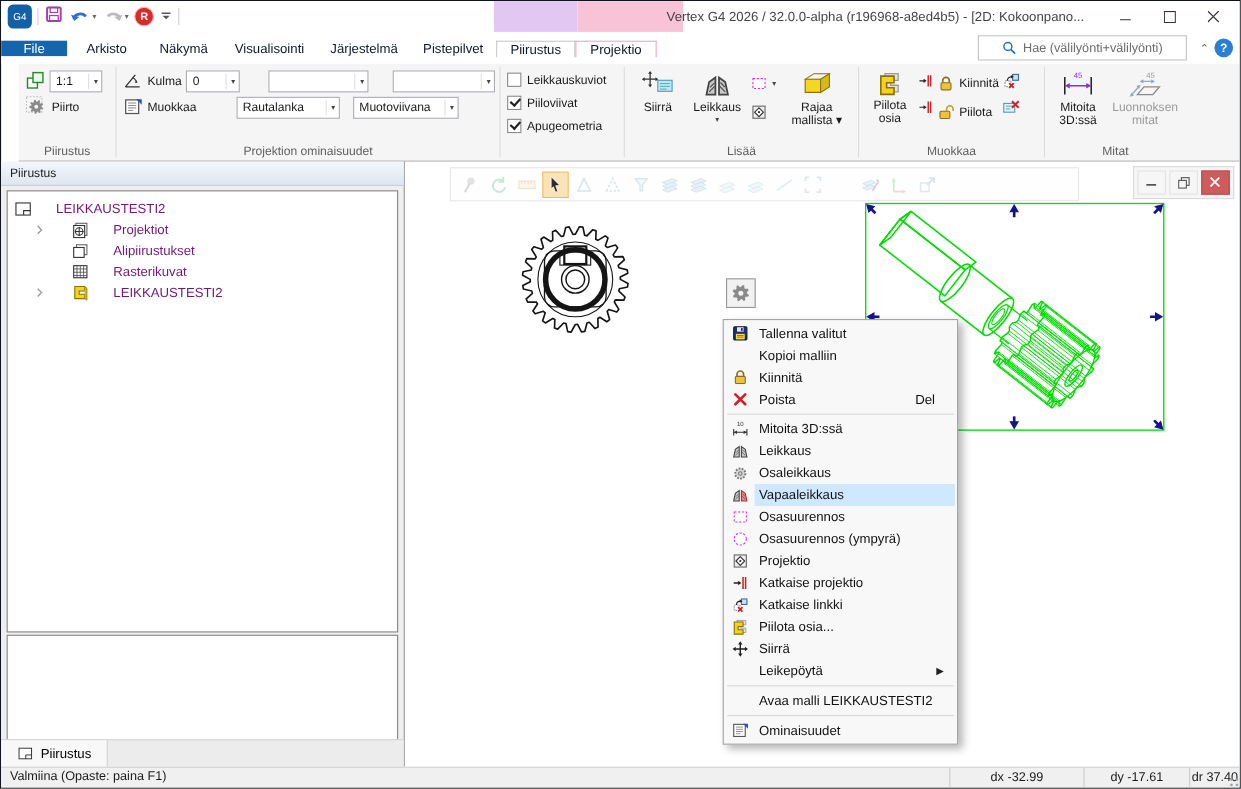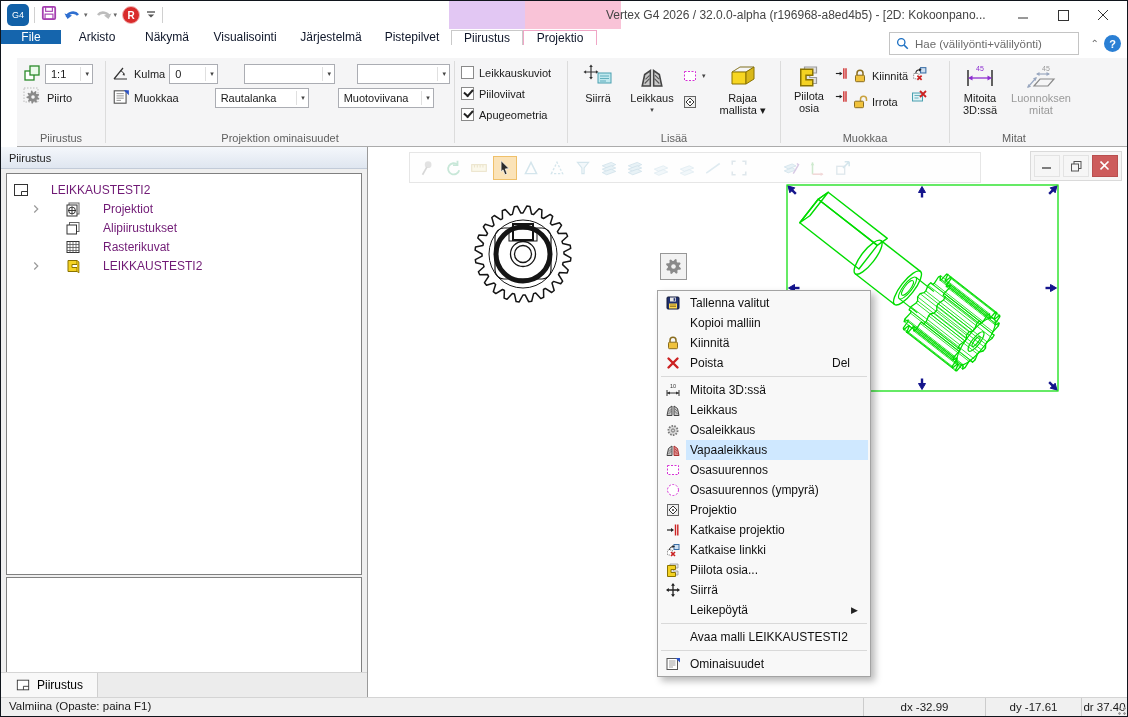--- a/index.html
+++ b/index.html
@@ -24,21 +24,21 @@
   .wbtns{position:absolute;right:4px;top:0;display:flex;height:28px;}
   .wbtn{width:40px;height:28px;display:flex;align-items:center;justify-content:center;color:#333;}
 
   
   .tabrow{position:absolute;top:29px;left:0;right:0;height:28px;background:#fff;display:flex;align-items:stretch;}
   .tab{display:flex;align-items:center;justify-content:center;font-size:12px;color:#0f172a;padding:0 2px;}
   .tab.file{background:var(--fileblue);color:#fff;width:60px;}
   .tab.boxed{background:#fff;border:1px solid #c9c9c9;border-bottom:none;}
   .tab.active{background:#fff;border:1px solid #f0a6c6;border-bottom:none;}
   .searchbox{position:absolute;right:48px;top:2px;width:190px;height:23px;border:1px solid #c4c4c4;
-    background:#fff;display:flex;align-items:center;gap:6px;padding:0 6px;}
+    background:#fff;display:flex;align-items:center;gap:6px;padding:0 6px;justify-content:center;}
   .searchbox .ph{font-size:11.5px;color:#6b6b6b;}
   .collapse-chev{position:absolute;right:28px;top:8px;font-size:10px;color:#666;}
   .helpbtn{position:absolute;right:6px;top:5px;width:17px;height:17px;border-radius:50%;background:#2a7fd4;
     color:#fff;font-size:11px;font-weight:bold;display:flex;align-items:center;justify-content:center;}
 
   
   .ribbon{position:absolute;top:57px;left:16px;right:0;height:89px;background:#f5f5f6;border-bottom:1px solid #ababab;
     display:flex;align-items:stretch;font-size:11px;color:#1a1a1a;}
   .rgroup{position:relative;display:flex;flex-direction:column;padding:4px 4px 0 6px;}
   .rgroup .glabel{position:absolute;bottom:2px;left:0;right:0;text-align:center;color:#5f5f5f;font-size:11px;}
@@ -321,21 +321,21 @@
         </div>
       <div class="wbtn">
           <svg width="11" height="11">
             <path d="M0 0 L10 10 M10 0 L0 10" stroke="#333"></path>
           </svg>
         </div>
     </div>
   </div>
 
   <div class="tabrow">
-    <div id="tabs-host" style="display:flex;align-items:flex-start;">
+    <div id="tabs-host" style="display:flex;align-items:center;">
         <div class="tab file" style="width: 60px;">File</div>
         <div class="tab" style="width: 72px;">Arkisto</div>
         <div class="tab" style="width: 68px;">Näkymä</div>
         <div class="tab" style="width: 88px;">Visualisointi</div>
         <div class="tab" style="width: 84px;">Järjestelmä</div>
         <div class="tab" style="width: 78px;">Pistepilvet</div>
         <div class="tab boxed" style="width: 72px;">Piirustus</div>
         <div class="tab active" style="width: 74px;">Projektio</div>
       </div>
     <div class="searchbox">
@@ -399,21 +399,21 @@
       </div>
       <div class="rrow">
         <span><svg width="18" height="18" viewBox="0 0 16 16">
               <use href="#sym-props"></use>
             </svg></span>
         <span>Muokkaa</span>
         <div class="combo" style="width:94px;margin-left:32px">
             <span>Rautalanka</span>
             <span class="ca">▾</span>
           </div>
-        <div class="combo" style="width:96px;margin-left:25px">
+        <div class="combo" style="width:96px;margin-left:8px">
             <span>Muotoviivana</span>
             <span class="ca">▾</span>
           </div>
       </div>
       <div class="glabel">Projektion ominaisuudet</div>
     </div>
     <div class="rsep"></div>
 
     <div class="rgroup" style="width:112px">
       <div id="chk-host">
@@ -498,21 +498,21 @@
           <span class="smallbtn">
               <svg width="16" height="16" viewBox="0 0 16 16">
                 <use href="#sym-lock"></use>
               </svg>
               <span>Kiinnitä</span>
             </span>
           <span class="smallbtn">
               <svg width="16" height="16" viewBox="0 0 16 16">
                 <use href="#sym-lockopen"></use>
               </svg>
-              <span>Irrota</span>
+              <span>Piilota</span>
             </span>
         </div>
         <div style="display:flex;flex-direction:column;gap:4px;padding-top:3px;">
           <span><svg width="17" height="17" viewBox="0 0 16 16">
                 <use href="#sym-breaklink"></use>
               </svg></span>
           <span><svg width="17" height="17" viewBox="0 0 17 17">
                 <rect x="1.5" y="5" width="10" height="8" fill="#dff2f5" stroke="#4aa0b0"></rect>
                 <path d="M3.5 7.5 h6 M3.5 10 h4" stroke="#4aa0b0" stroke-width=".8"></path>
                 <path d="M9 3 l6 6 M15 3 l-6 6" stroke="#cc2222" stroke-width="1.8"></path>

